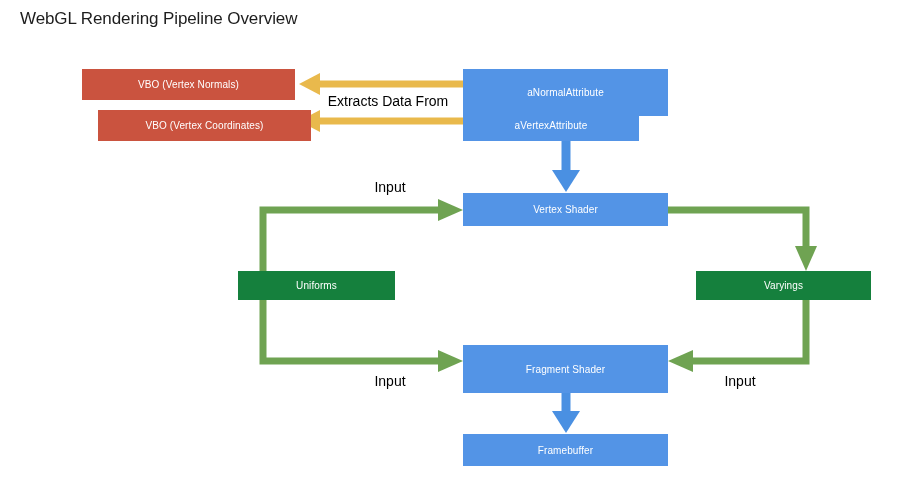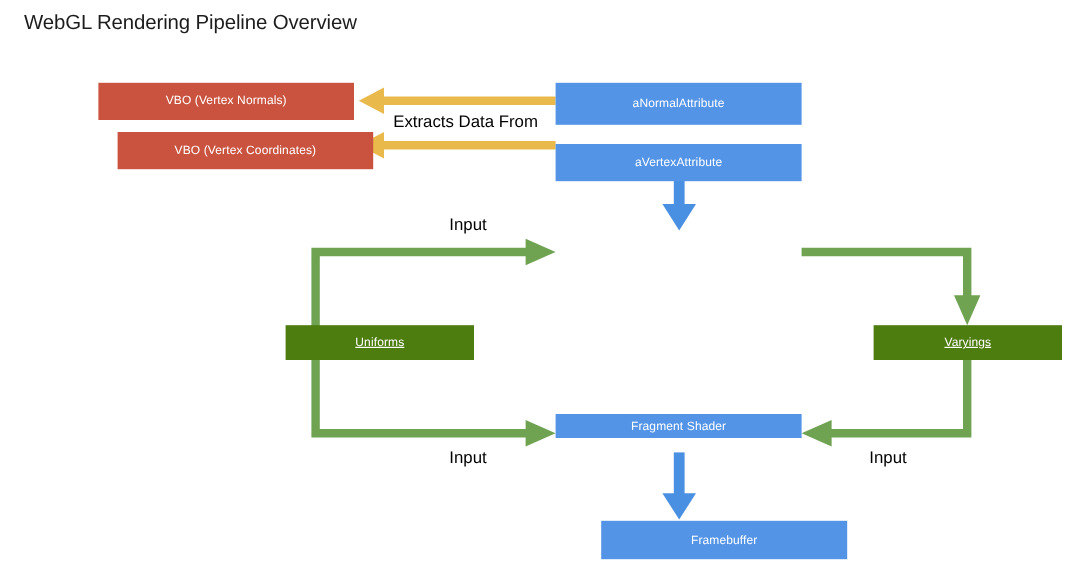--- a/index.html
+++ b/index.html
@@ -29,21 +29,21 @@
     justify-content:center;
     color:#ffffff;
     font-size:10px;
     font-weight:400;
     letter-spacing:0.1px;
     white-space:nowrap;
     box-sizing:border-box;
   }
   .node.red{background:#ca533f;}
   .node.blue{background:#5394e6;}
-  .node.green{background:#4d7c0f;text-decoration:underline;}
+  .node.green{background:#15803d;}
 
   .edge-label{
     position:absolute;
     font-size:14px;
     color:#000000;
     white-space:nowrap;
     text-align:center;
   }
 
   svg.arrows{
@@ -99,32 +99,33 @@
     <g>
       <line x1="566" y1="377" x2="566" y2="415" stroke="#4a90e2" stroke-width="9"></line>
       <polygon points="566,433 552,411 580,411" fill="#4a90e2"></polygon>
     </g>
   </svg>
 
   <div class="node red" style="left:82px;top:69px;width:213px;height:31px;">VBO (Vertex Normals)</div>
 
   <div class="node red" style="left:82px;top:110px;width:213px;height:31px;margin-left:16px;">VBO (Vertex Coordinates)</div>
 
-  <div class="node blue" style="left:463px;top:69px;width:205px;height:35px;">aNormalAttribute</div>
+  <div class="node blue" style="left:463px;top:69px;width:205px;height:47px;">aNormalAttribute</div>
 
-  <div class="node blue" style="left:463px;top:120px;width:205px;height:31px;">aVertexAttribute</div>
+  <div class="node blue" style="left:463px;top:110px;width:176px;height:31px;">aVertexAttribute</div>
 
+  <div class="node blue" style="left:463px;top:193px;width:205px;height:33px;">Vertex Shader</div>
 
   <div class="node green" style="left:238px;top:271px;width:157px;height:29px;">Uniforms</div>
 
-  <div class="node green" style="left:728px;top:271px;width:157px;height:29px;">Varyings</div>
+  <div class="node green" style="left:696px;top:271px;width:175px;height:29px;">Varyings</div>
 
-  <div class="node blue" style="left:463px;top:345px;width:205px;height:20px;">Fragment Shader</div>
+  <div class="node blue" style="left:463px;top:345px;width:205px;height:48px;">Fragment Shader</div>
 
-  <div class="node blue" style="left:463px;top:434px;width:205px;height:32px;margin-left:38px;">Framebuffer</div>
+  <div class="node blue" style="left:463px;top:434px;width:205px;height:32px;">Framebuffer</div>
 
   <div class="edge-label" style="left:318px;top:93px;width:140px;">Extracts Data From</div>
 
   <div class="edge-label" style="left:335px;top:179px;width:110px;">Input</div>
 
 
   <div class="edge-label" style="left:335px;top:373px;width:110px;">Input</div>
 
   <div class="edge-label" style="left:685px;top:373px;width:110px;">Input</div>
 

